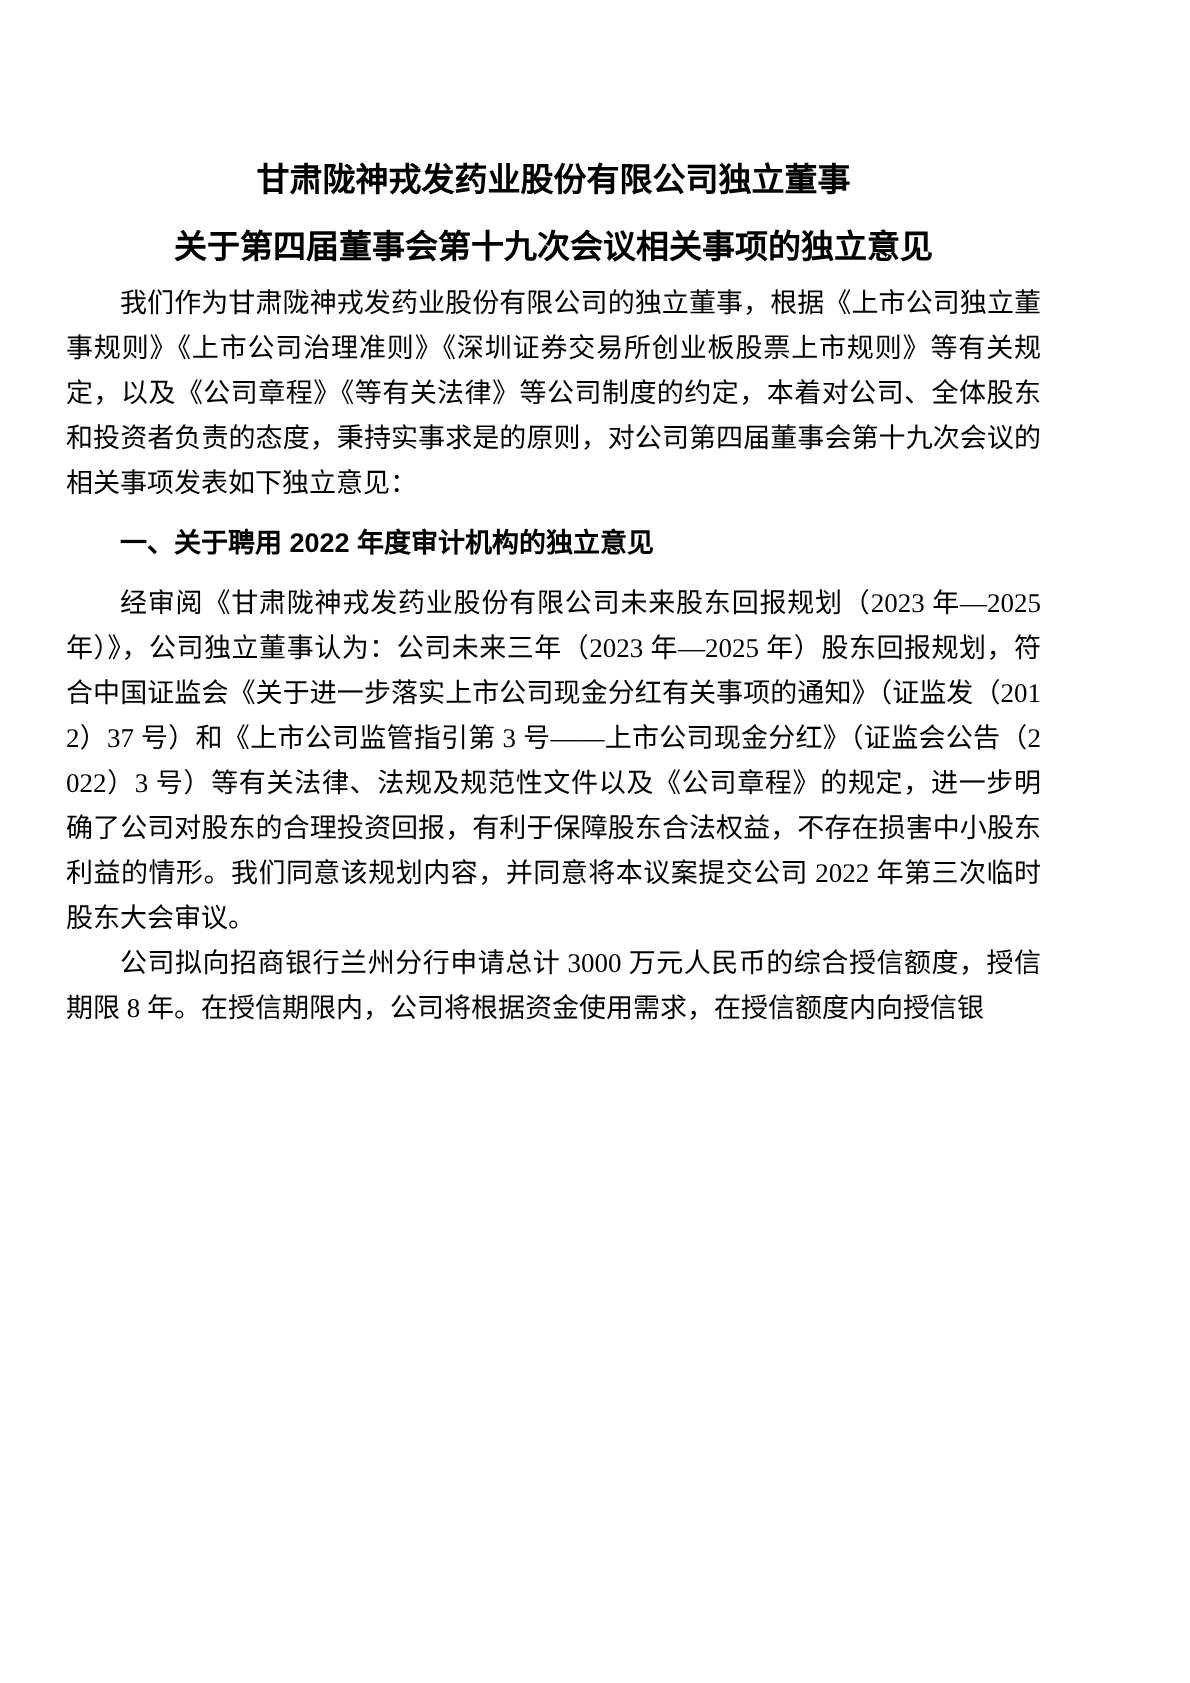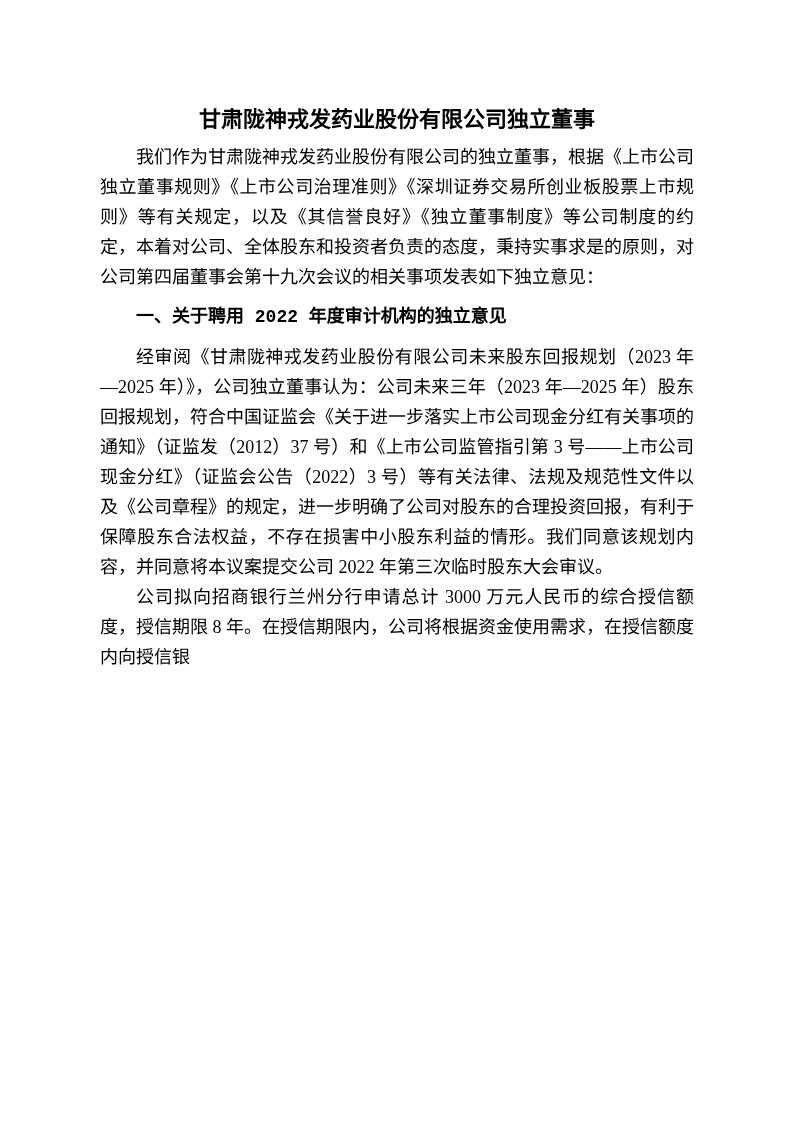--- a/index.html
+++ b/index.html
@@ -9,21 +9,21 @@
     background: #ffffff;
   }
   .page {
     position: relative;
     width: 793px;
     height: 1122px;
     margin: 0 auto;
     box-sizing: border-box;
     background: #ffffff;
     color: #000000;
-    padding: 97px 99px 0 100px;
+    padding: 97px 99px 0 44px;
     overflow: hidden;
     font-family: "Liberation Serif", "DejaVu Serif", serif;
   }
   .doc-title {
     margin: 0;
     font-size: 22px;
     line-height: 45px;
     font-weight: bold;
     text-align: center;
     font-family: "Liberation Serif", "DejaVu Serif", serif;
@@ -38,29 +38,30 @@
     text-align: justify;
     text-indent: 2em;
     word-break: break-all;
   }
   .section-heading {
     margin: 10px 0;
     font-size: 18px;
     line-height: 30px;
     font-weight: bold;
     text-indent: 2em;
-    font-family: Liberation Mono, monospace;
+    font-family: Liberation Sans, sans-serif;
   }
 </style>
 </head>
 <body>
 
 <div class="page">
   <h1 class="doc-title">甘肃陇神戎发药业股份有限公司独立董事</h1>
+  <h1 class="doc-title">关于第四届董事会第十九次会议相关事项的独立意见</h1>
 
-  <p class="body-para intro-para">我们作为甘肃陇神戎发药业股份有限公司的独立董事，根据《上市公司独立董事规则》《上市公司治理准则》《深圳证券交易所创业板股票上市规则》等有关规定，以及《其信誉良好》《独立董事制度》等公司制度的约定，本着对公司、全体股东和投资者负责的态度，秉持实事求是的原则，对公司第四届董事会第十九次会议的相关事项发表如下独立意见：</p>
+  <p class="body-para intro-para">我们作为甘肃陇神戎发药业股份有限公司的独立董事，根据《上市公司独立董事规则》《上市公司治理准则》《深圳证券交易所创业板股票上市规则》等有关规定，以及《公司章程》《等有关法律》等公司制度的约定，本着对公司、全体股东和投资者负责的态度，秉持实事求是的原则，对公司第四届董事会第十九次会议的相关事项发表如下独立意见：</p>
 
   <h2 class="section-heading">一、关于聘用 2022 年度审计机构的独立意见</h2>
 
   <p class="body-para">经审阅《甘肃陇神戎发药业股份有限公司未来股东回报规划（2023 年—2025 年）》，公司独立董事认为：公司未来三年（2023 年—2025 年）股东回报规划，符合中国证监会《关于进一步落实上市公司现金分红有关事项的通知》（证监发（2012）37 号）和《上市公司监管指引第 3 号——上市公司现金分红》（证监会公告（2022）3 号）等有关法律、法规及规范性文件以及《公司章程》的规定，进一步明确了公司对股东的合理投资回报，有利于保障股东合法权益，不存在损害中小股东利益的情形。我们同意该规划内容，并同意将本议案提交公司 2022 年第三次临时股东大会审议。</p>
 
   <p class="body-para">公司拟向招商银行兰州分行申请总计 3000 万元人民币的综合授信额度，授信期限 8 年。在授信期限内，公司将根据资金使用需求，在授信额度内向授信银</p>
 </div>
 
 </body></html>

